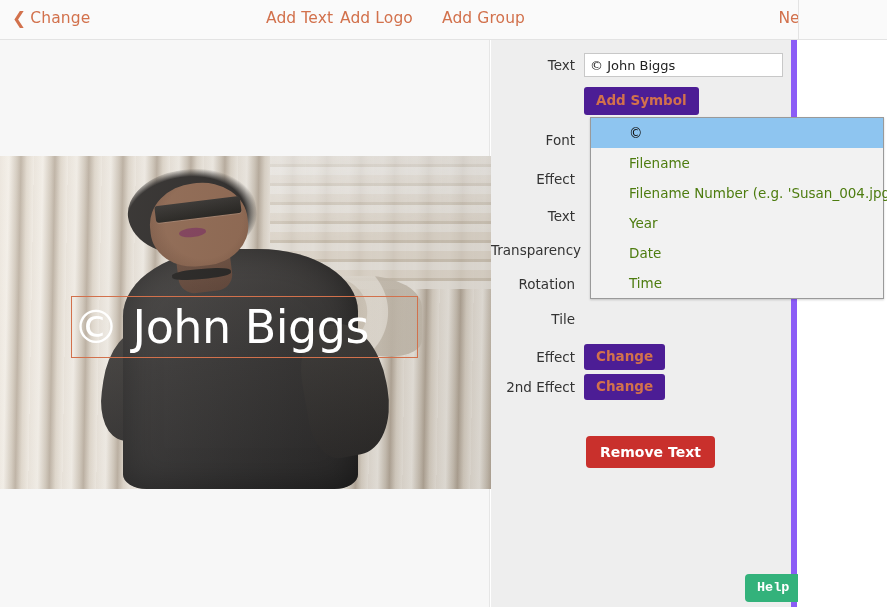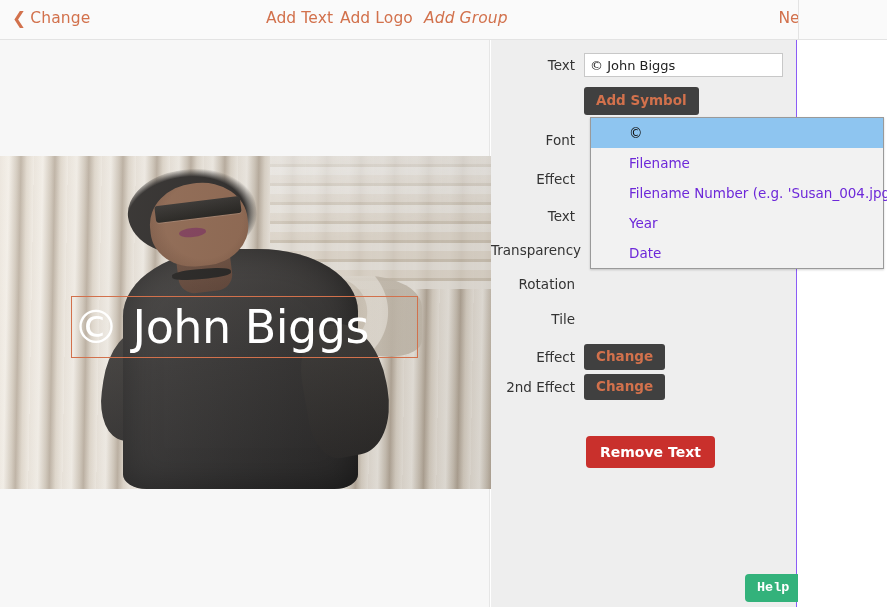--- a/index.html
+++ b/index.html
@@ -31,21 +31,21 @@
     top: 9px;
     font-size: 15.5px;
     color: #d2714c;
     cursor: pointer;
     white-space: nowrap;
     letter-spacing: .1px;
   }
   #back-images { left: 12px; display: flex; align-items: center; gap: 4px;}
   #add-text  { left: 266px; }
   #add-logo  { left: 340px; }
-  #add-group { left: 424px; font-style: italic; }
+  #add-group { left: 442px; }
   #next-step { right: 12px; display: flex; align-items: center; gap: 5px;}
   .chev {
     display: inline-block;
     font-size: 17px;
     line-height: 1;
     color: #d2714c;
     font-weight: 600;
   }
 
   
@@ -197,21 +197,21 @@
     letter-spacing: -.5px;
   }
 
   
   #right-panel {
     position: absolute;
     left: 491px; top: 40px;
     width: 306px;
     height: 567px;
     background: #eeeeee;
-    border-right: 1px solid #8b5cf6;
+    border-right: 6px solid #8b5cf6;
     box-sizing: border-box;
   }
   #far-right-filler {
     position: absolute;
     left: 798px; top: 40px;
     width: 89px; height: 567px;
     background: #ffffff;
   }
   #top-right-filler {
     position: absolute;
@@ -249,21 +249,21 @@
     background: #fff;
     font-size: 13px;
     font-family: "DejaVu Sans", "Liberation Sans", sans-serif;
     color: #222;
     padding: 0 5px;
     box-sizing: border-box;
     outline: none;
   }
 
   .btn-grey {
-    background: #404040;
+    background: #4c1d95;
     border: none;
     color: #d2714c;
     font-size: 13.5px;
     font-weight: bold;
     font-family: "DejaVu Sans", "Liberation Sans", sans-serif;
     padding: 6px 12px;
     border-radius: 3px;
     cursor: pointer;
     line-height: 1;
   }
@@ -309,21 +309,21 @@
     box-sizing: border-box;
     z-index: 50;
     box-shadow: 0 1px 2px rgba(0,0,0,.18);
   }
   .dd-item {
     height: 30px;
     display: flex;
     align-items: center;
     padding-left: 38px;
     font-size: 13.5px;
-    color: #6d28d9;
+    color: #4d7c0f;
     box-sizing: border-box;
     cursor: pointer;
     white-space: nowrap;
   }
   .dd-item.selected {
     background: #8ec5f0;
     color: #111;
   }
 </style>
 </head>
@@ -431,13 +431,14 @@
 
 <div id="top-right-filler"></div>
 <div id="far-right-filler"></div>
 
 <div id="symbol-dropdown">
     <div class="dd-item selected">©</div>
     <div class="dd-item">Filename</div>
     <div class="dd-item">Filename Number (e.g. 'Susan_004.jpg')</div>
     <div class="dd-item">Year</div>
     <div class="dd-item">Date</div>
+    <div class="dd-item">Time</div>
   </div>
 
 </body></html>

